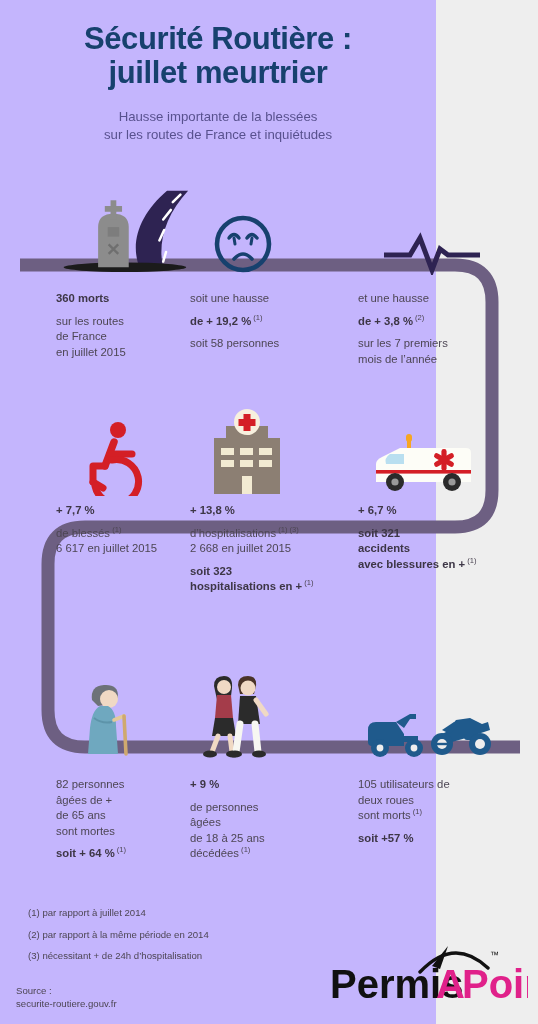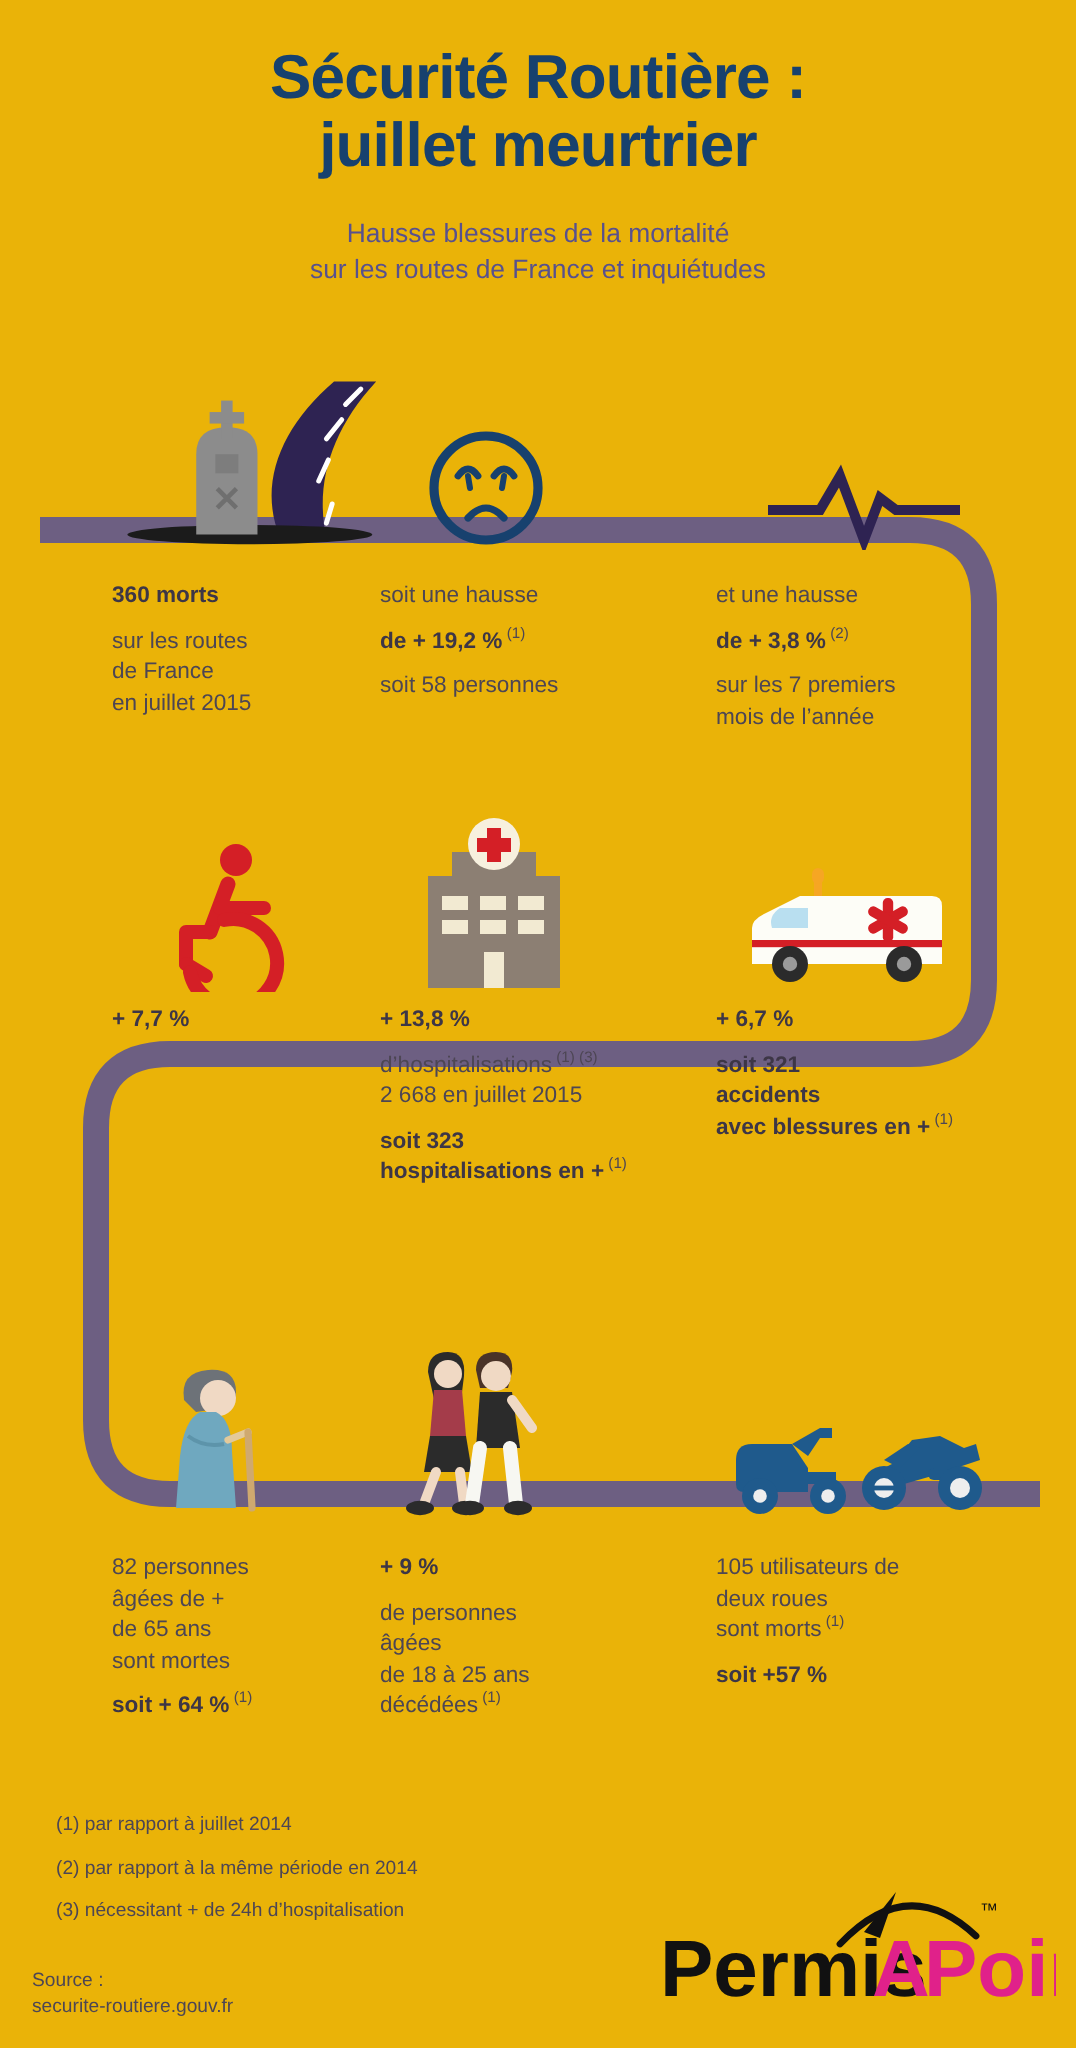--- a/index.html
+++ b/index.html
@@ -4,21 +4,21 @@
 <title>Sécurité Routière : juillet meurtrier</title>
 <style>
   html,body{margin:0;padding:0;}
   body{
     width:538px;height:1024px;
     background:#eeeeee;
     font-family:"Liberation Sans", sans-serif;
     overflow:hidden;
     position:relative;
   }
-  .page{position:relative;width:538px;height:1024px;background:#eab308;}
+  .page{position:relative;width:436px;height:1024px;background:#c4b5fd;}
 
   
   .header{padding-top:22px;text-align:center;}
   .title{
     color:#17416e;
     font-size:31px;
     font-weight:bold;
     line-height:1.10;
     letter-spacing:-0.4px;
     margin:0;
@@ -90,21 +90,21 @@
 <body>
 
 <div class="page">
 
   <div class="header">
     <h1 class="title">
       <span>Sécurité Routière :</span><br>
       <span>juillet meurtrier</span>
     </h1>
     <p class="subtitle">
-      <span>Hausse blessures de la mortalité</span><br>
+      <span>Hausse importante de la blessées</span><br>
       <span>sur les routes de France et inquiétudes</span>
     </p>
   </div>
 
   <svg class="snake" viewBox="0 0 538 1024">
     <path d="M 20 265
              L 455 265
              Q 492 265 492 302
              L 492 490
              Q 492 527 455 527
@@ -197,20 +197,21 @@
             <path d="M32 34 L54 34" stroke="#d41f26" stroke-width="7" stroke-linecap="round" fill="none"></path>
             <path d="M27 46 L15 46 L15 62" stroke="#d41f26" stroke-width="7" stroke-linecap="round" stroke-linejoin="round" fill="none"></path>
             <path d="M15 62 L25 68" stroke="#d41f26" stroke-width="7" stroke-linecap="round" fill="none"></path>
             <path d="M34 40 A22 22 0 1 1 17 66" fill="none" stroke="#d41f26" stroke-width="7" stroke-linecap="round"></path>
           </svg>
         </div>
           </div>
         <div class="txt txtblock">
           <div>
               <p><span class="b">+ 7,7 %</span></p>
+              <p><span>de blessés</span><sup> (1)</sup><br><span>6 617 en juillet 2015</span></p>
             </div>
         </div>
       </div>
 
       <div class="col c2">
         <div class="icon-band">
             <div class="icon-wrap" style="padding-left:14px;">
           <svg width="86" height="88" viewBox="0 0 86 88">
             <rect x="10" y="30" width="66" height="56" fill="#8c7f73"></rect>
             <rect x="22" y="18" width="42" height="16" fill="#8c7f73"></rect>

